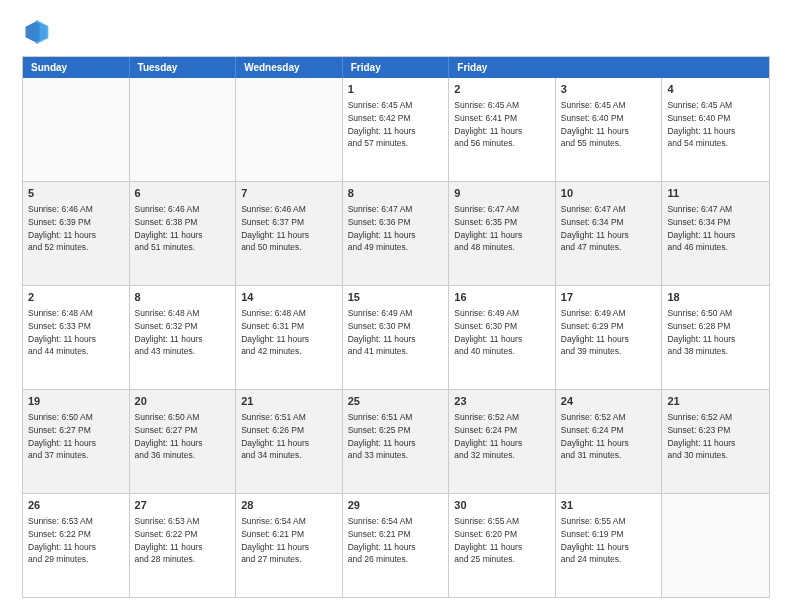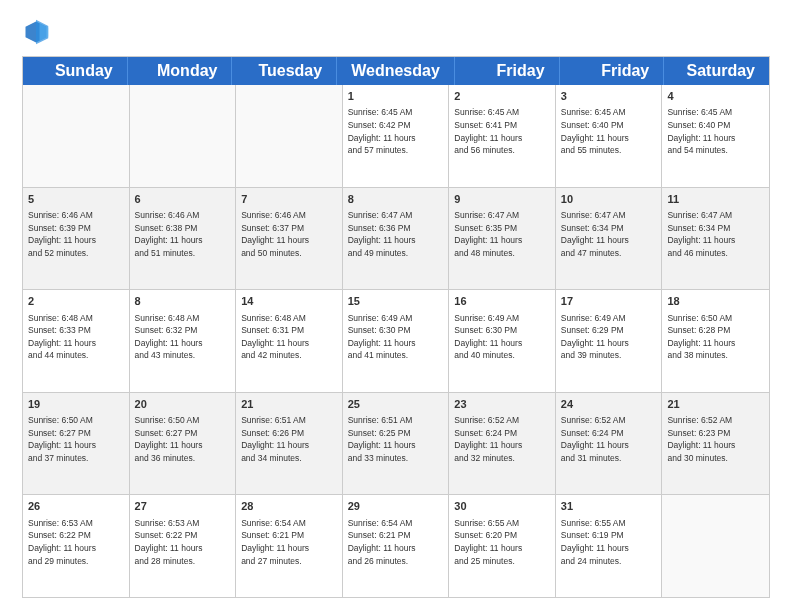--- a/index.html
+++ b/index.html
@@ -66,24 +66,24 @@
       flex-direction: column;
       border: 1px solid #ccc;
     }
     .cal-header {
       display: grid;
       grid-template-columns: repeat(7, 1fr);
       background: #2a6dc7;
     }
     .cal-header-cell {
       color: #fff;
-      font-size: 16px;
-      font-weight: bold;
-      padding: 5px 14px;
-      text-align: right;
+      font-size: 10px;
+      font-weight: bold;
+      padding: 5px 8px;
+      text-align: left;
       border-right: 1px solid #4a8de0;
     }
     .cal-header-cell:last-child { border-right: none; }
     .cal-body {
       flex: 1;
       display: flex;
       flex-direction: column;
     }
     .cal-row {
       display: grid;
@@ -134,26 +134,24 @@
     </div>
     <div class="title-block">
       <div class="month-title"></div>
       <div class="subtitle"></div>
     </div>
   </div>
 
   <div class="calendar">
     <div class="cal-header">
     <div class="cal-header-cell">Sunday</div>
-        <div class="cal-header-cell">Monday</div>
         <div class="cal-header-cell">Tuesday</div>
         <div class="cal-header-cell">Wednesday</div>
         <div class="cal-header-cell">Friday</div>
         <div class="cal-header-cell">Friday</div>
-        <div class="cal-header-cell">Saturday</div>
       </div>
     <div class="cal-body">
     <div class="cal-row">
           <div class="cal-cell empty"></div>
           <div class="cal-cell empty"></div>
           <div class="cal-cell empty"></div>
           <div class="cal-cell"><span class="day-num">1</span><span class="cell-info" style="white-space: pre-line;">Sunrise: 6:45 AM
 Sunset: 6:42 PM
 Daylight: 11 hours
 and 57 minutes.</span></div>

